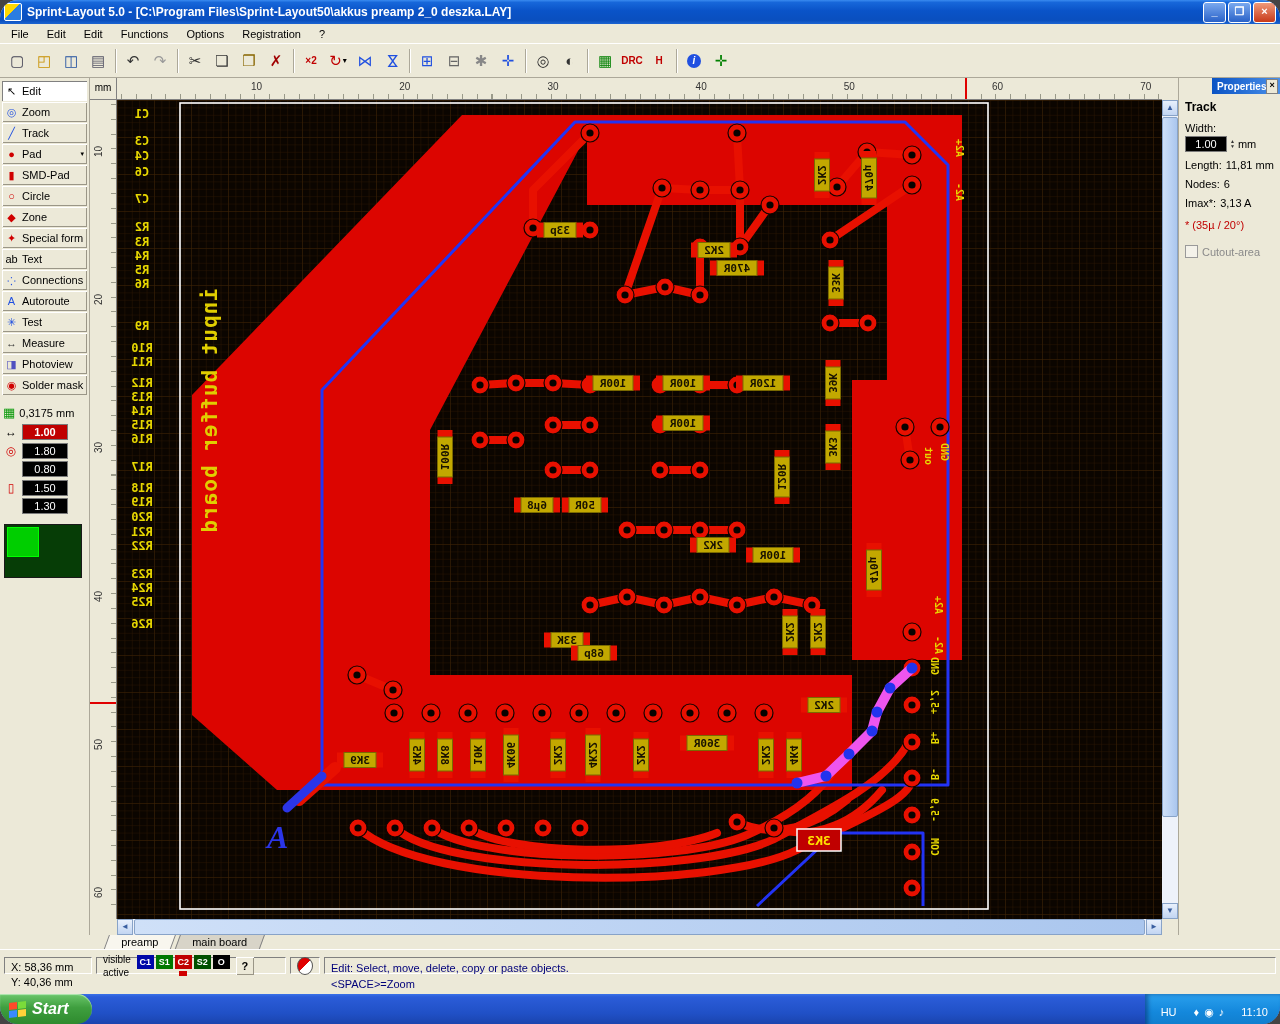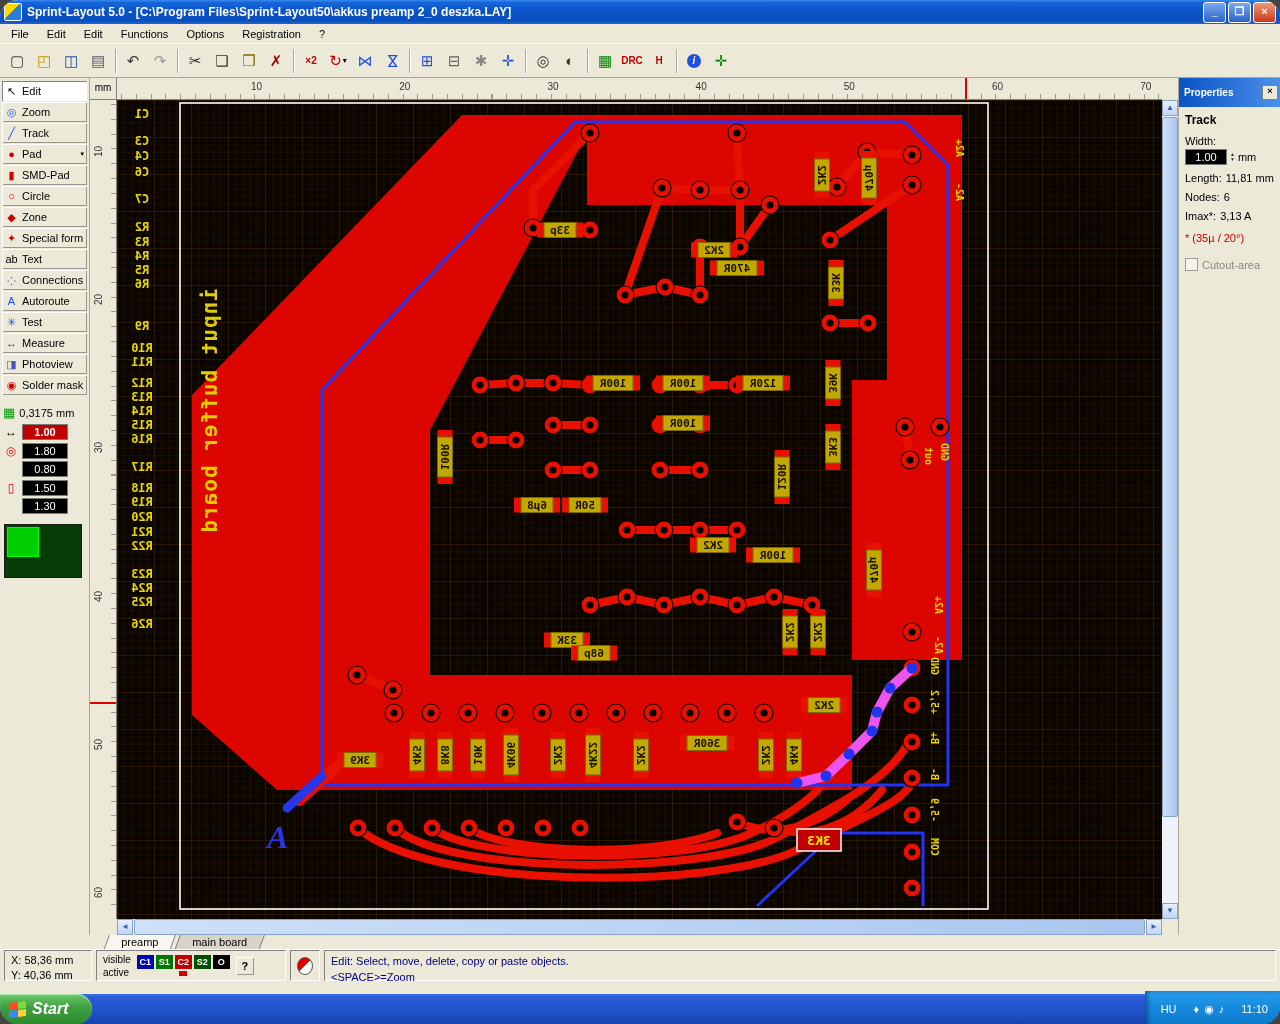--- a/index.html
+++ b/index.html
@@ -76,22 +76,22 @@
   .hscroll{position:absolute;left:27px;bottom:0;right:16px;height:16px;background:#eef2fa;}
   .scr-btn{position:absolute;width:16px;height:16px;background:linear-gradient(#e8f0fc,#c2d5f2);
     border:1px solid #88a3c8;box-sizing:border-box;color:#3a5fa0;font-size:8px;text-align:center;line-height:14px;}
   .scr-thumb{position:absolute;background:linear-gradient(90deg,#cfe0f8,#aac6ee);border:1px solid #88a3c8;
     box-sizing:border-box;border-radius:2px;}
   .scroll-corner{position:absolute;right:0;bottom:0;width:16px;height:16px;background:#ECE9D8;}
 
   
   .props{position:absolute;right:0;top:78px;width:102px;height:857px;background:#ECE9D8;
     border-left:1px solid #aca899;box-sizing:border-box;}
-  .props-header{height:29px;display:flex;align-items:center;color:#fff;font-size:10px;font-weight:bold;
-    padding:0 2px 0 5px;background:linear-gradient(90deg,#0a53c4,#4a90ea);}
+  .props-header{height:16px;display:flex;align-items:center;color:#fff;font-size:10px;font-weight:bold;
+    padding:0 2px 0 5px;background:linear-gradient(90deg,#0a53c4,#4a90ea);margin-left:33px;}
   .props-close{margin-left:auto;width:14px;height:13px;background:#ECE9D8;border:1px solid #808080;
     font-size:9px;line-height:11px;text-align:center;color:#000;}
   .props-body{padding:6px 6px;}
   .props-section{font-size:12px;font-weight:bold;margin-bottom:8px;}
   .props-label{margin:6px 0 2px 0;}
   .width-edit{display:flex;align-items:center;gap:3px;}
   .width-box{width:36px;background:#000;color:#fff;text-align:center;padding:1px 2px;border:1px solid #7a7a7a;}
   .stepper{display:flex;flex-direction:column;font-size:5px;line-height:5px;color:#333;}
   .props-line{margin-top:7px;display:flex;gap:4px;}
   .props-note{color:#c00000;margin-top:10px;}
@@ -101,40 +101,40 @@
   
   .tabs{position:absolute;left:90px;top:935px;right:102px;height:17px;background:#ECE9D8;display:flex;
     padding-left:16px;box-sizing:border-box;}
   .tab{height:15px;line-height:15px;padding:0 14px;background:#d8d4c8;border:1px solid #808080;border-top:none;
     transform:skewX(-20deg);margin-right:4px;}
   .tab>span{display:inline-block;transform:skewX(20deg);font-size:11px;}
   .tab.active{background:#f8f6ee;}
 
   
   .statusbar{position:absolute;left:0;top:949px;width:1280px;height:32px;background:#ECE9D8;display:flex;
-    gap:4px;padding:0 4px;box-sizing:border-box;border-top:1px solid #fff;}
+    gap:4px;padding:7px 4px;box-sizing:border-box;border-top:1px solid #fff;}
   .sb-panel{border:1px solid;border-color:#808080 #fff #fff #808080;padding:2px 6px;box-sizing:border-box;}
   .sb-coords{width:88px;line-height:15px;}
   .sb-layers{display:flex;align-items:center;gap:6px;width:190px;}
   .sb-lab{display:flex;flex-direction:column;font-size:10px;line-height:13px;}
   .chips{display:flex;flex-direction:column;gap:2px;}
   .chip-row{display:flex;gap:2px;}
   .chip{width:17px;height:14px;color:#fff;font-size:9px;font-weight:bold;text-align:center;line-height:14px;}
   .chip-dot{width:17px;height:6px;display:flex;justify-content:center;}
   .chip-dot b{width:8px;height:5px;background:transparent;}
   .chip-dot.on b{background:#d00000;}
   .q-btn{width:18px;height:18px;background:#ECE9D8;box-shadow:inset 1px 1px 0 #fff,inset -1px -1px 0 #9a9687;
     text-align:center;line-height:18px;font-weight:bold;}
   .sb-tool{width:30px;display:flex;align-items:center;justify-content:center;}
   .sb-tool .swirl{width:16px;height:16px;border-radius:50%;background:linear-gradient(135deg,#e00000 50%,#fff 50%);
     border:1px solid #555;}
   .sb-hints{flex:1;color:#00007a;line-height:16px;}
 
   
-  .taskbar{position:absolute;left:0;top:994px;width:1280px;height:30px;display:flex;align-items:center;
+  .taskbar{position:absolute;left:0;top:994px;width:1280px;height:30px;display:flex;align-items:flex-start;
     background:linear-gradient(180deg,#3a71e8 0%,#2b5cd8 10%,#2050c6 65%,#1a44ae 100%);}
   .start-btn{height:30px;padding:0 24px 0 9px;border-radius:0 15px 15px 0;display:flex;align-items:center;gap:6px;
     color:#fff;font-style:italic;font-weight:bold;font-size:16px;
     background:linear-gradient(180deg,#6cc76c 0%,#3f9f3f 45%,#2e8a2e 100%);box-shadow:inset 0 1px 1px #b5e8b5;}
   .win-flag{width:17px;height:15px;display:grid;grid-template-columns:8px 8px;grid-template-rows:7px 7px;gap:1px;
     transform:skewY(-6deg);}
   .win-flag b{display:block;}
   .win-flag b:nth-child(1){background:#ff4a2a;}.win-flag b:nth-child(2){background:#7adb3a;}
   .win-flag b:nth-child(3){background:#3a8aff;}.win-flag b:nth-child(4){background:#ffd23a;}
   .task-btn{margin-left:7px;width:172px;height:23px;border-radius:3px;border:1px solid #16328c;color:#fff;

